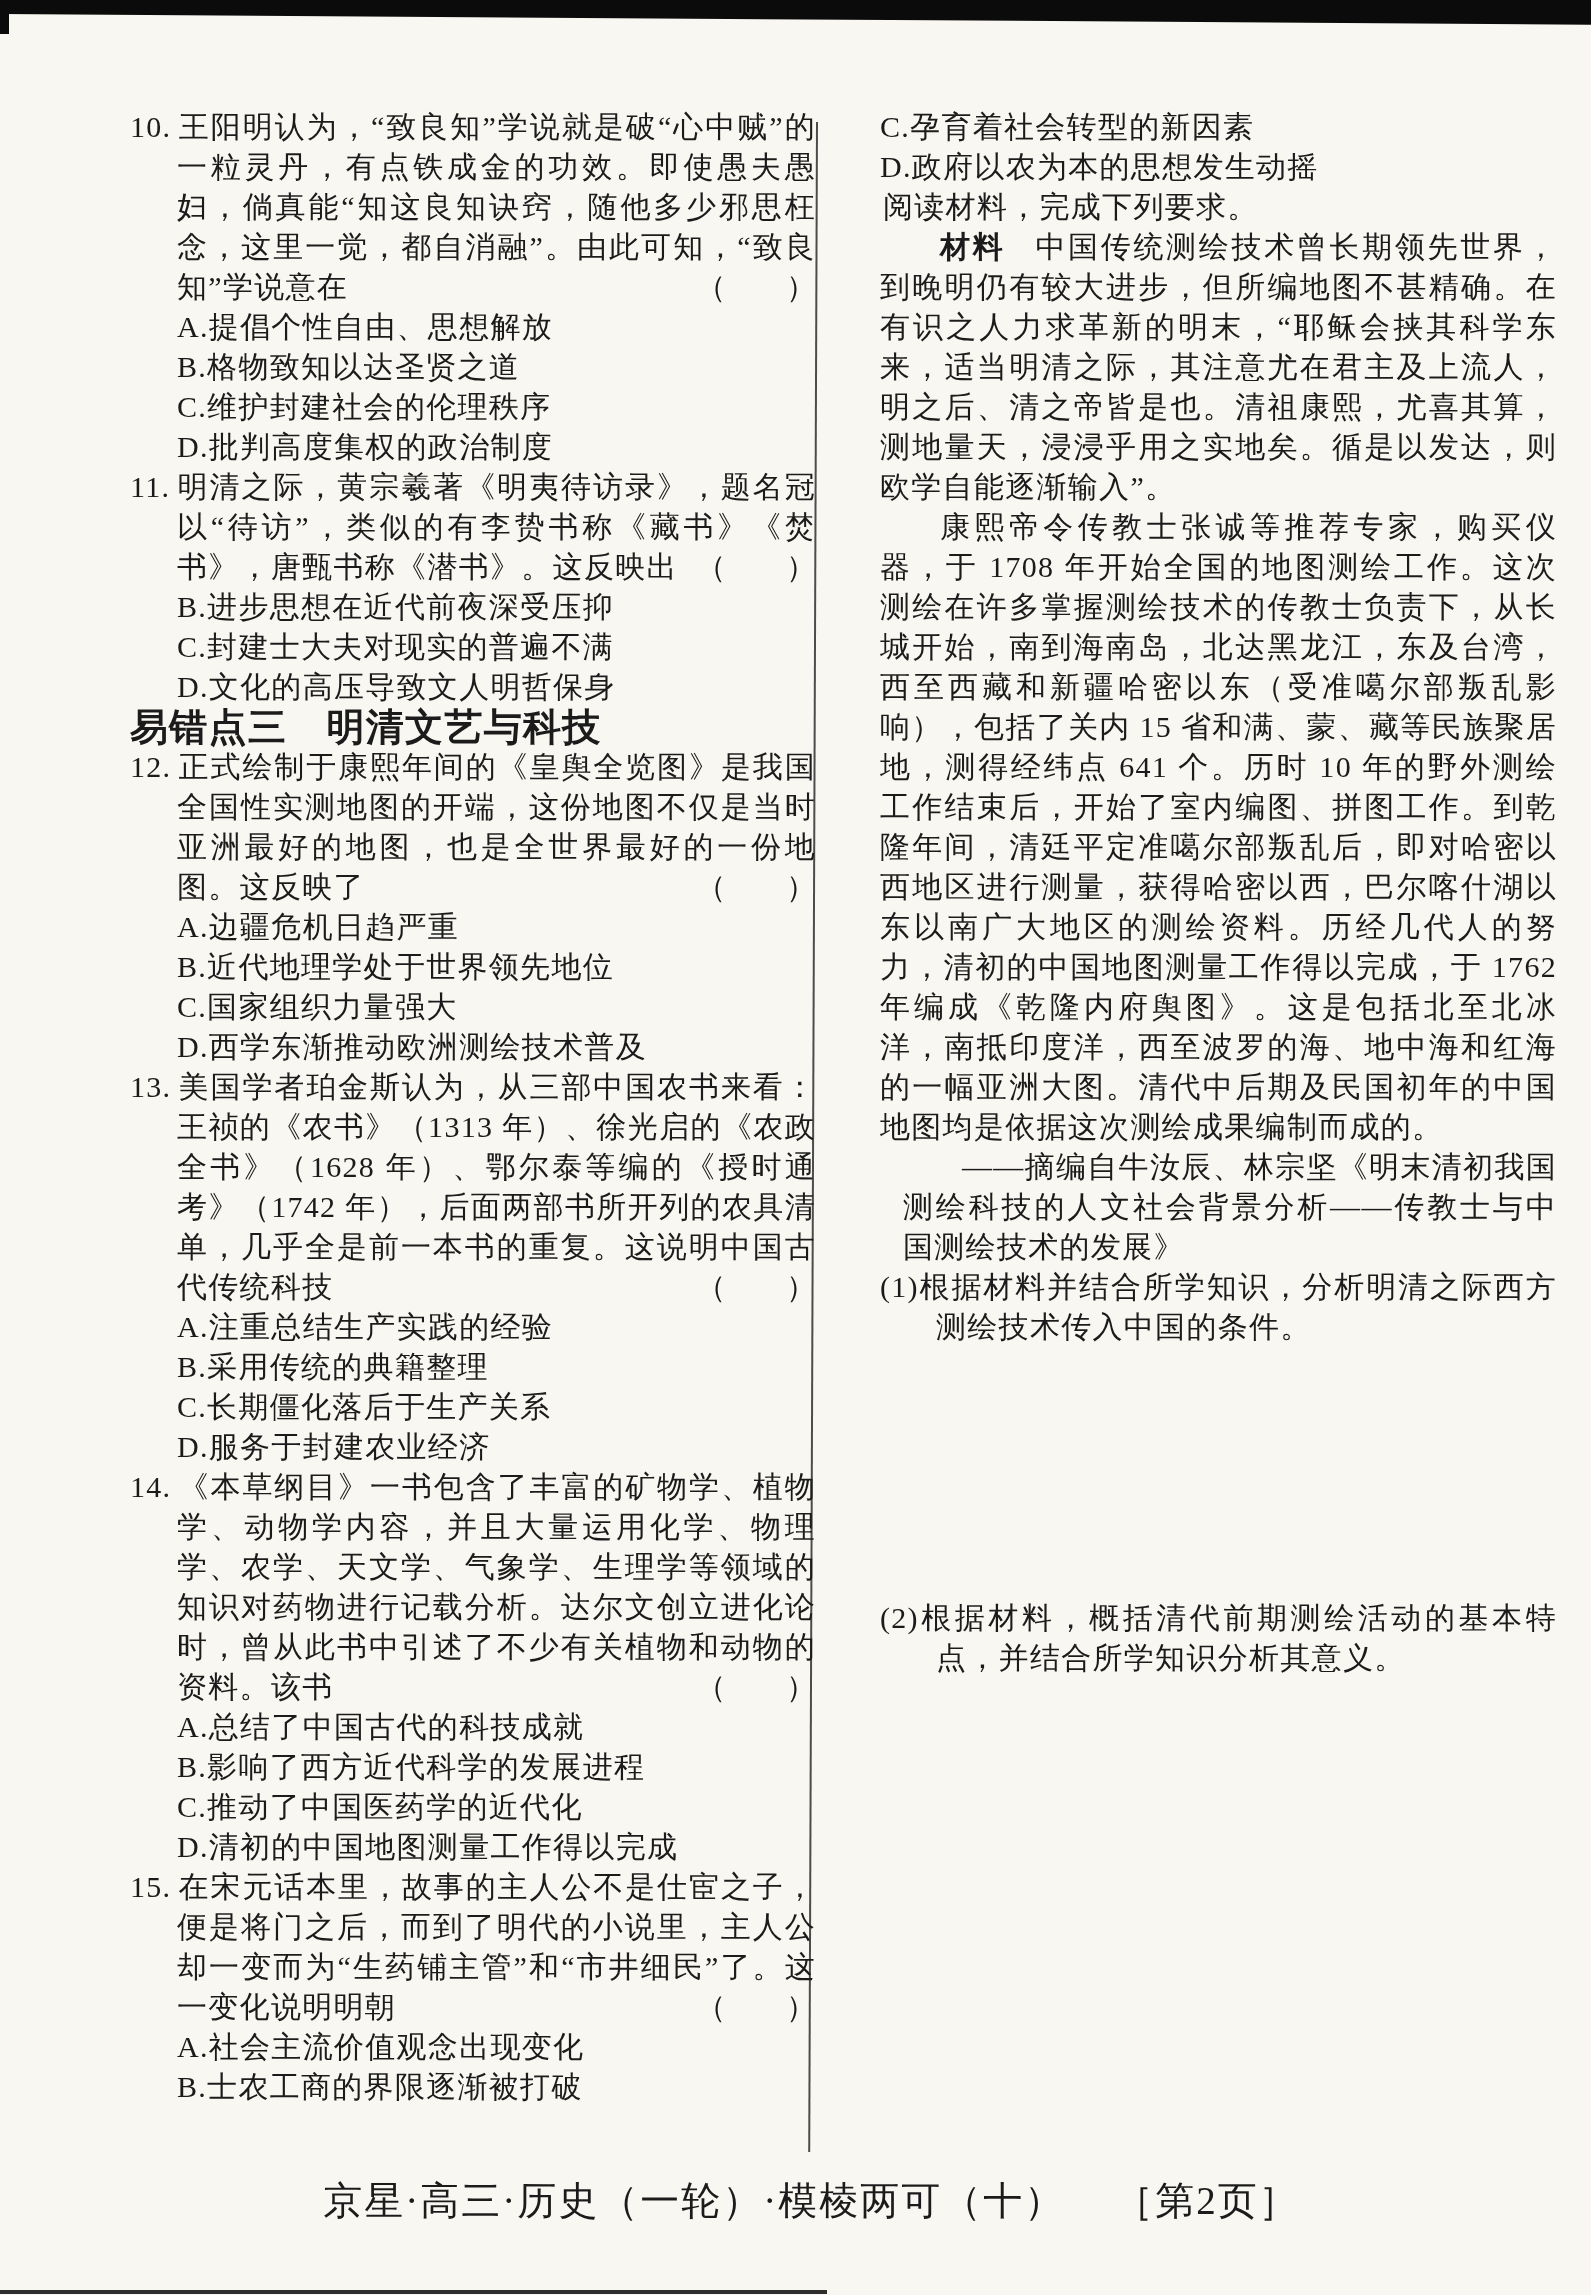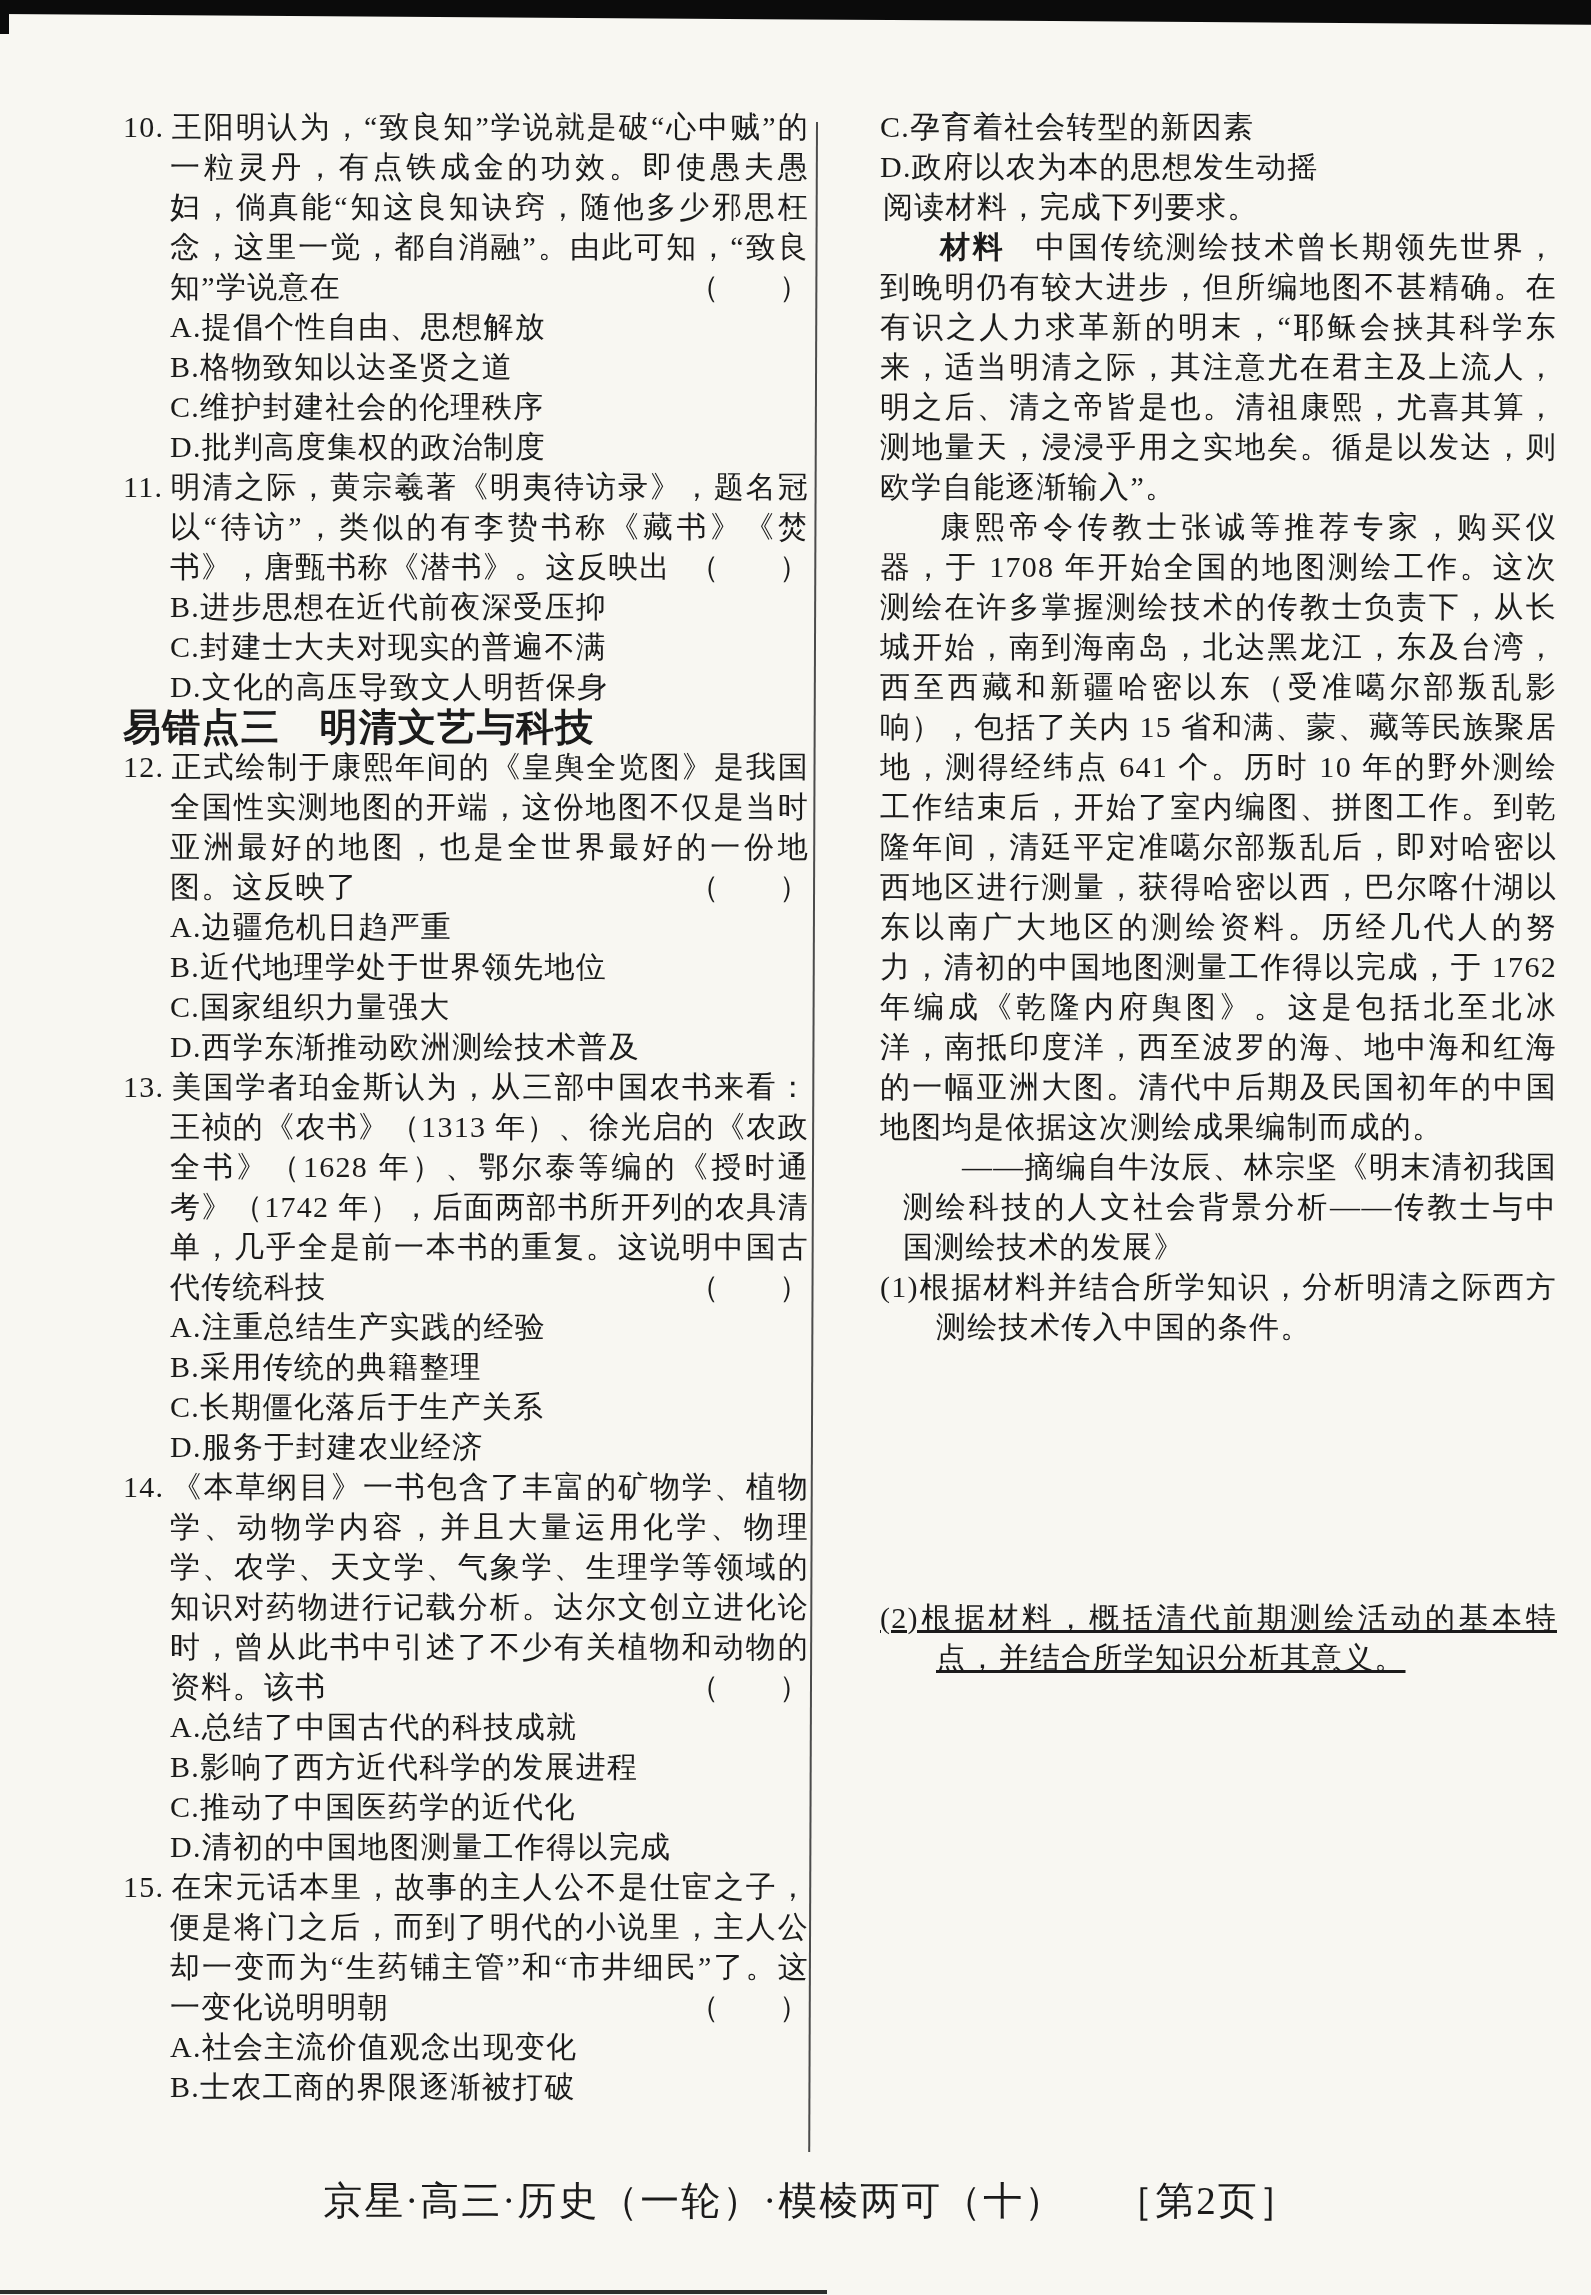--- a/index.html
+++ b/index.html
@@ -30,21 +30,21 @@
   }
   .divider {
     position:absolute; left:816px; top:122px;
     width:2px; height:2030px;
     background:#4c4c4c;
     transform:rotate(0.22deg);
     transform-origin:top center;
   }
   
   .col { position:absolute; top:107px; font-size:30px; line-height:40px; letter-spacing:1.3px; text-align:justify; }
-  .col-left  { left:123px;  width:686px; height:2094px; overflow:hidden; }
+  .col-left  { left:130px;  width:686px; height:2094px; overflow:hidden; }
   .col-right { left:880px; width:677px; height:2094px; overflow:hidden; }
   p { margin:0; }
   .question { padding-left:47px; }
   .stem { text-indent:-47px; position:relative; }
   .qnum { padding-right:6.6px; }
   .bracket {
     position:absolute; right:0; bottom:0;
     text-indent:0; letter-spacing:0;
   }
   .section-heading {
@@ -52,21 +52,21 @@
     font-size:38px;
     letter-spacing:1.3px;
     text-align:left;
   }
   
   .stem16 { text-indent:-45px; padding-left:0; }
   .mat { text-indent:60px; }
   .mat-label { font-weight:bold; margin-right:30px; }
   .source { text-indent:59px;margin-left:23px; }
   .subq { padding-left:56px; text-indent:-56px; }
-  .subq2 { margin-top:251px;text-decoration:underline; }
+  .subq2 { margin-top:251px; }
   
   .footer {
     position:absolute; top:2174px; left:16px; width:100%;
     text-align:center; font-size:39px; letter-spacing:2px;
     color:#1b1b1b;
   }
   .footer .page-label { margin-left:49px; }
 </style>
 </head>
 <body>

